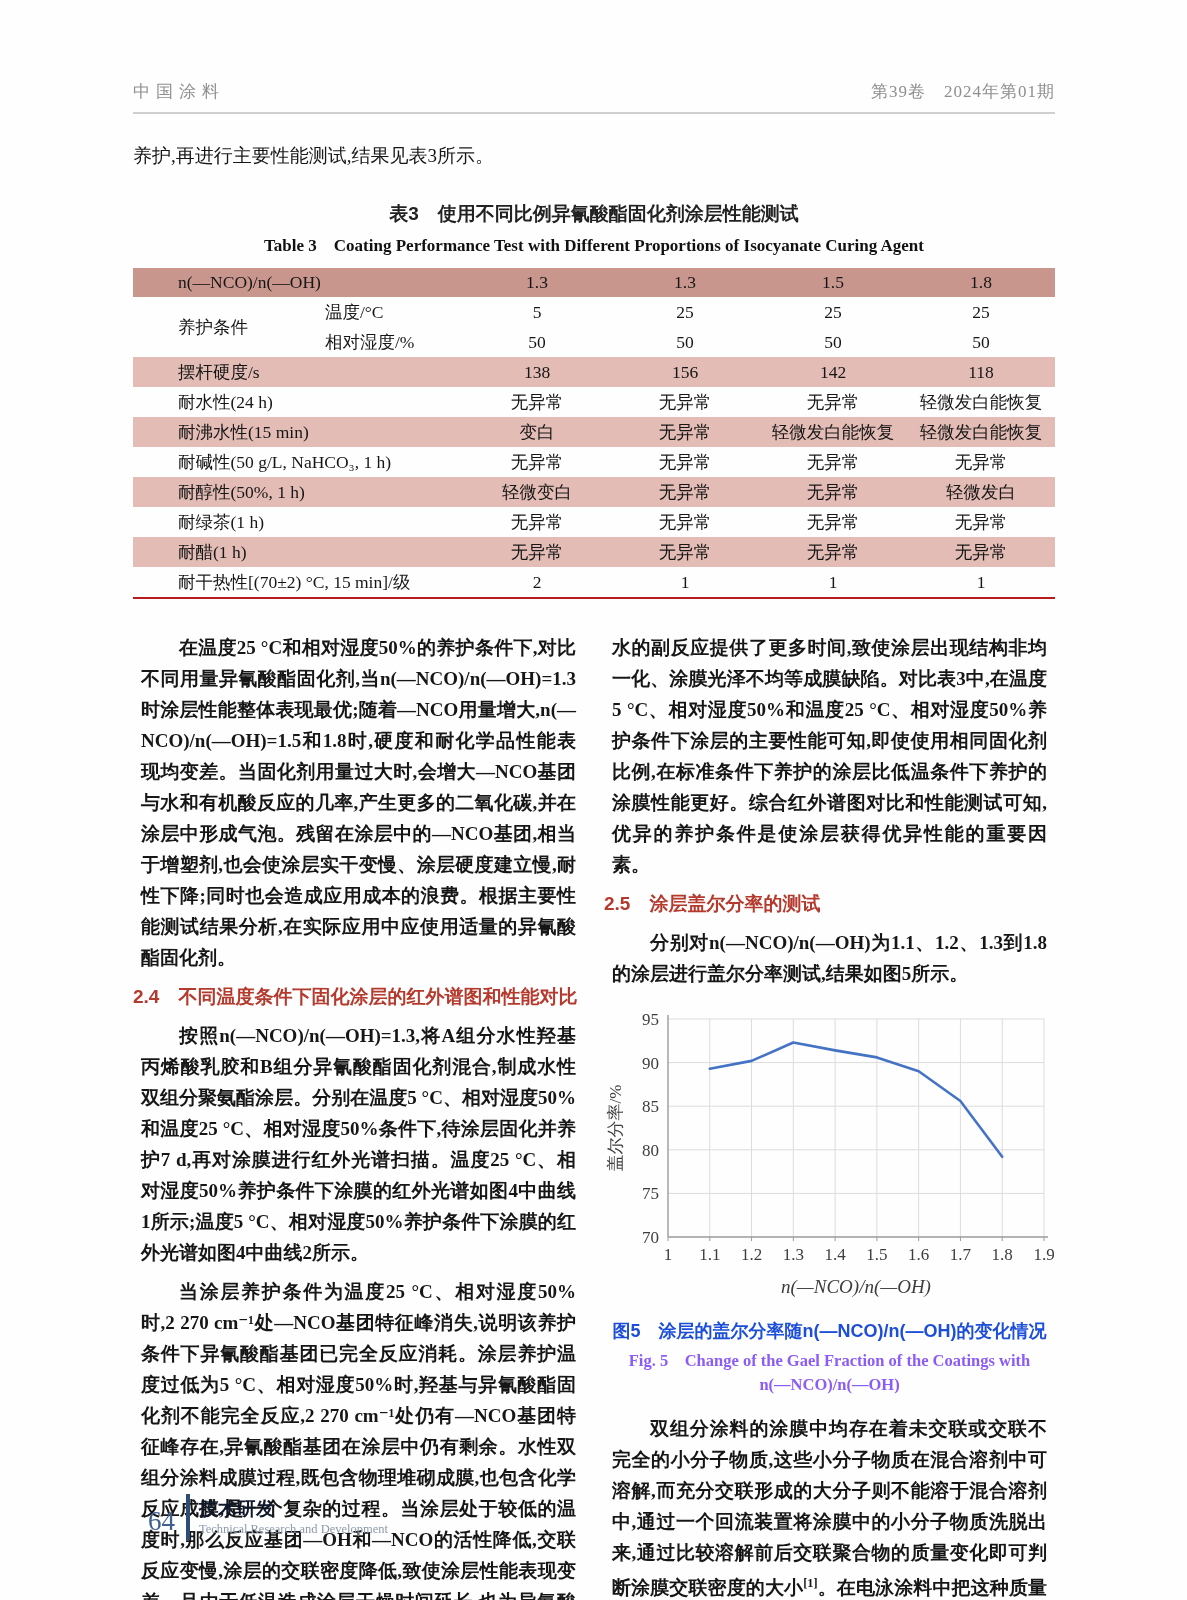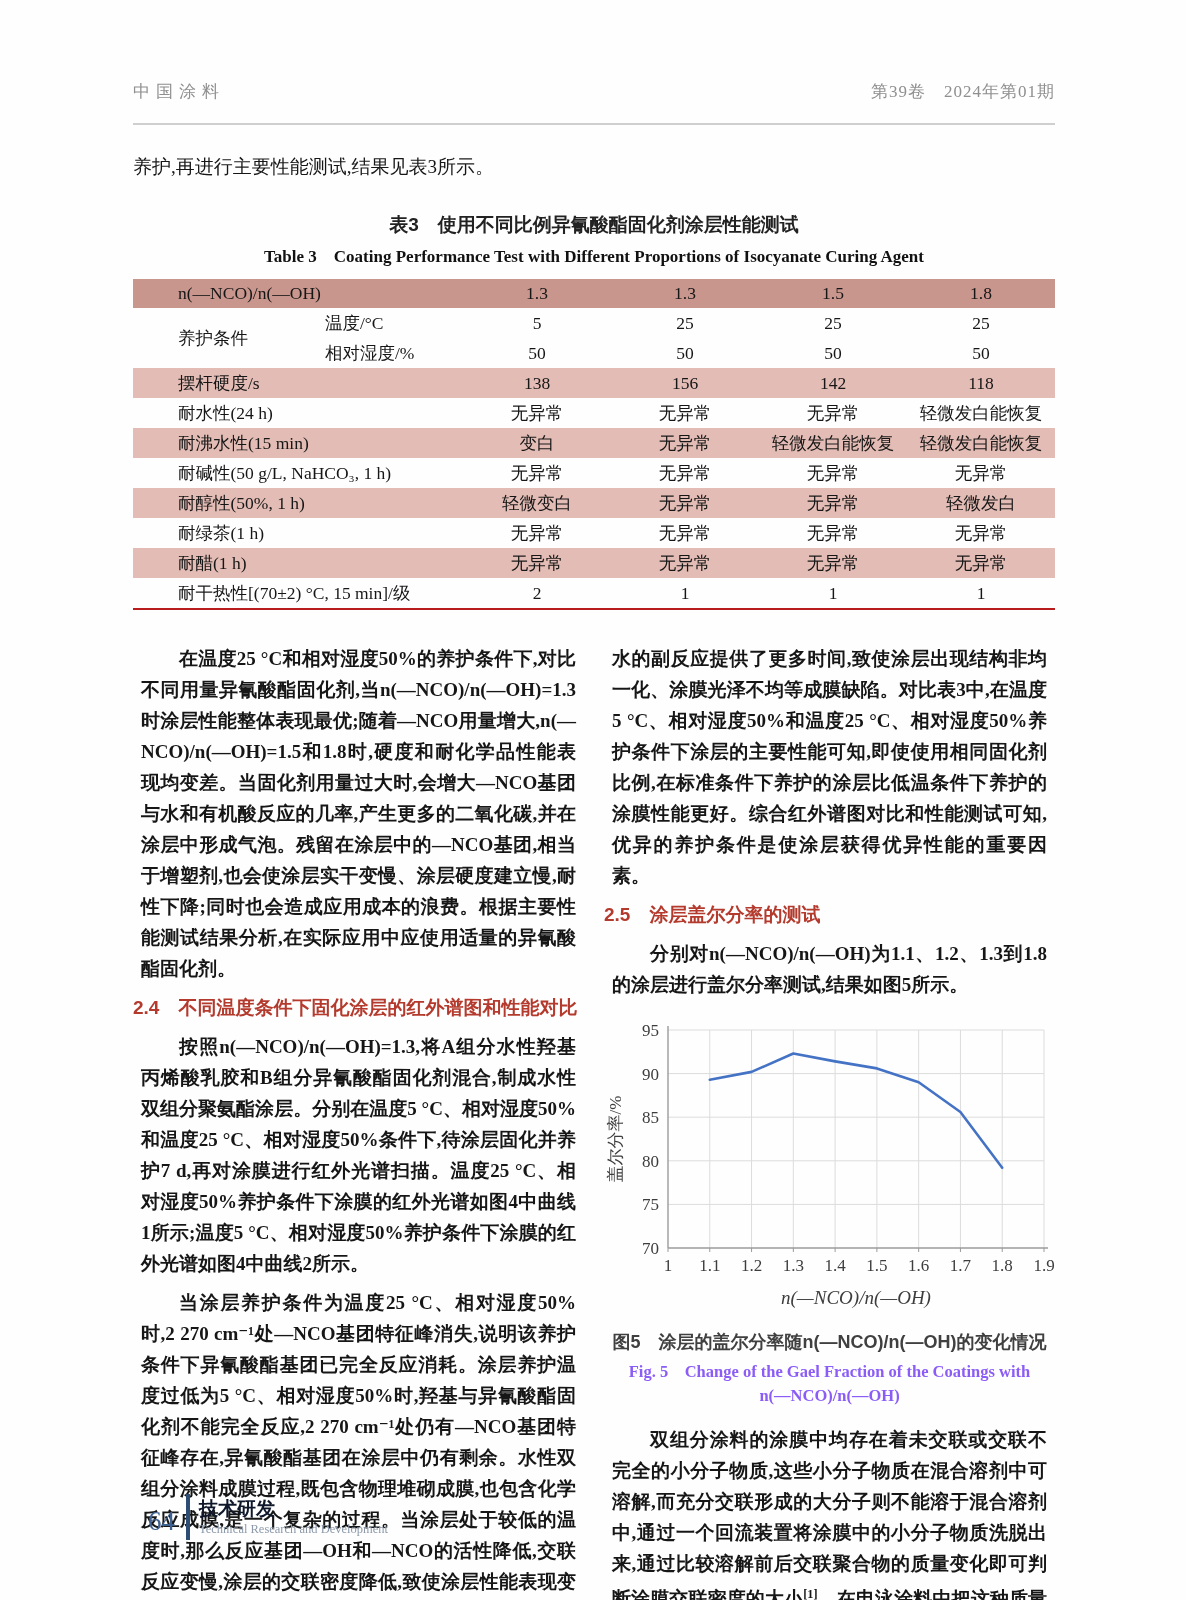--- a/index.html
+++ b/index.html
@@ -2,21 +2,21 @@
 <html lang="zh"><head>
 <meta charset="utf-8">
 <style>
   html,body{margin:0;padding:0;background:#e9e9e9;}
   .page{width:1187px;height:1600px;margin:0 auto;background:#fefefe;position:relative;
         font-family:"Liberation Serif","DejaVu Serif",serif;color:#161616;overflow:hidden;}
   .content{position:absolute;left:133px;top:0;width:922px;}
 
   
   .header{display:flex;justify-content:space-between;align-items:flex-end;
-          padding-top:80px;padding-bottom:20px;border-bottom:2px solid #cfcfcf;
+          padding-top:80px;padding-bottom:9px;border-bottom:2px solid #cfcfcf;
           color:#8f8f8f;font-size:17px;}
   .journal{letter-spacing:6px;}
   .issue{letter-spacing:1px;text-align:right;}
 
   
   .intro{margin-top:27px;font-size:19px;line-height:30px;text-align:justify;}
 
   
   .tbl-title-zh{margin-top:30px;text-align:center;font-family:"Liberation Sans","DejaVu Sans",sans-serif;
                 font-weight:bold;font-size:19px;color:#222;}
@@ -35,21 +35,21 @@
   .cols{display:flex;gap:20px;margin-top:25px;}
   .col{width:451px;}
   .col p{margin:8px;font-size:19px;line-height:31px;text-align:justify;text-indent:2em;font-weight:bold;}
   .sec-heading{font-family:"Liberation Sans","DejaVu Sans",sans-serif;color:#b43a2d;
                font-size:19px;font-weight:bold;line-height:31px;margin:1px 0;}
   sup{font-size:0.65em;}
 
   
   .figure{margin:16px 0 4px;text-align:center;}
   .fig-caption-zh{margin-top:14px;text-align:center;font-family:"Liberation Sans","DejaVu Sans",sans-serif;
-                  font-weight:bold;font-size:18px;color:#404040;}
+                  font-weight:bold;font-size:18px;color:#1d4ed8;}
   .fig-caption-en{margin-top:6px;text-align:center;font-weight:bold;font-size:16.5px;color:#8b5cf6;line-height:24px;}
   .p-after-fig{margin-top:16px !important;}
 
   
   .footer{position:absolute;left:148px;top:1494px;display:flex;align-items:center;}
   .page-num{font-size:27px;color:#3f618f;margin-right:11px;line-height:1;padding-top:8px;}
   .footer-bar{width:4px;height:46px;background:#2e4d74;margin-right:9px;}
   .footer-zh{font-family:"Liberation Sans","DejaVu Sans",sans-serif;font-weight:bold;
              font-size:19px;color:#0f172a;line-height:24px;}
   .footer-en{font-size:12.5px;color:#8c9aab;line-height:17px;}

